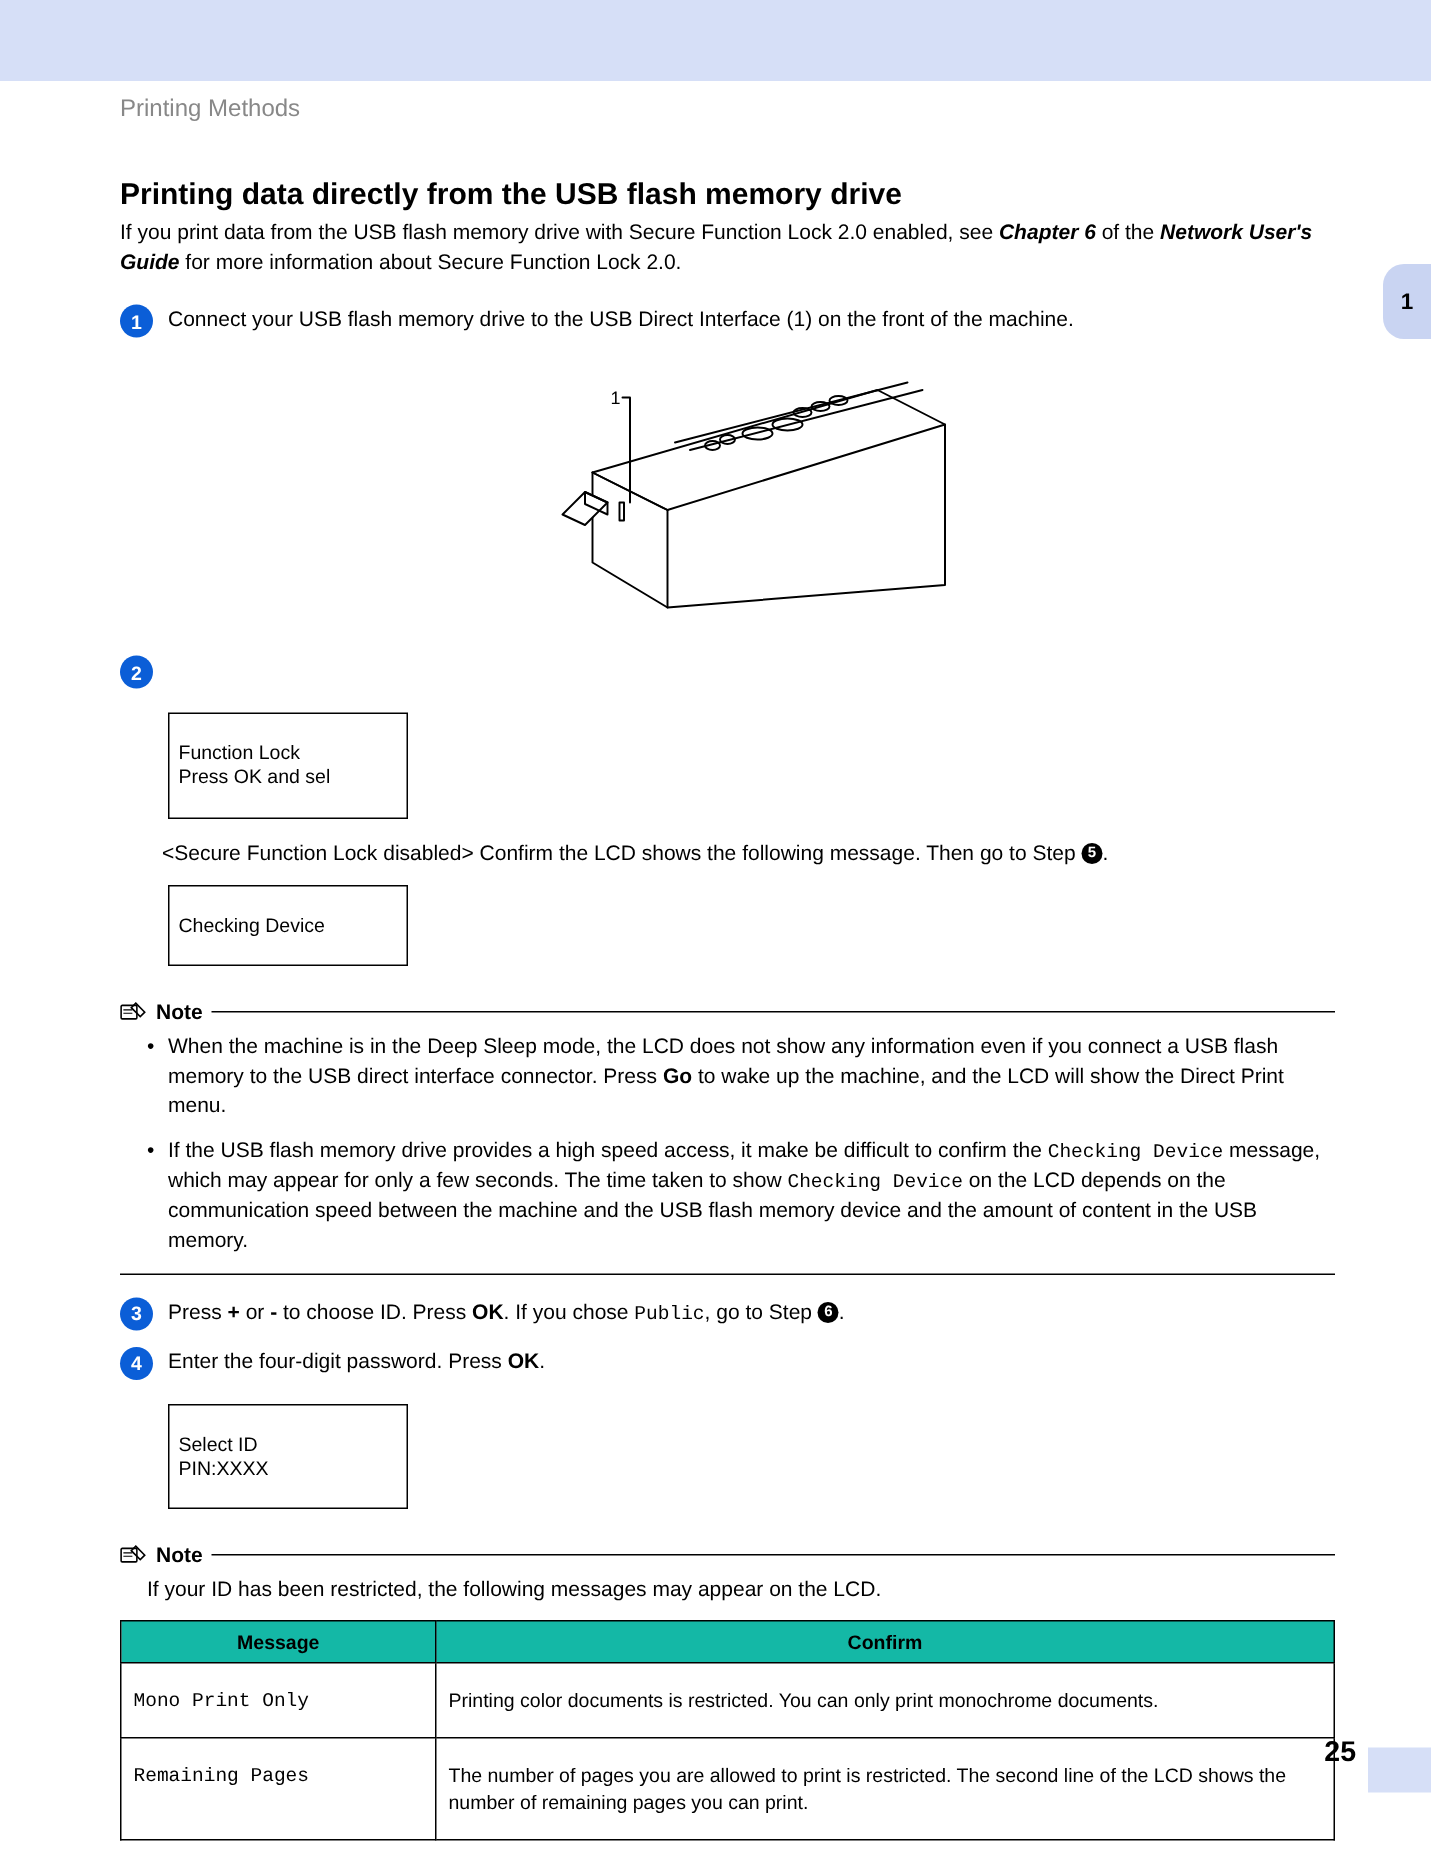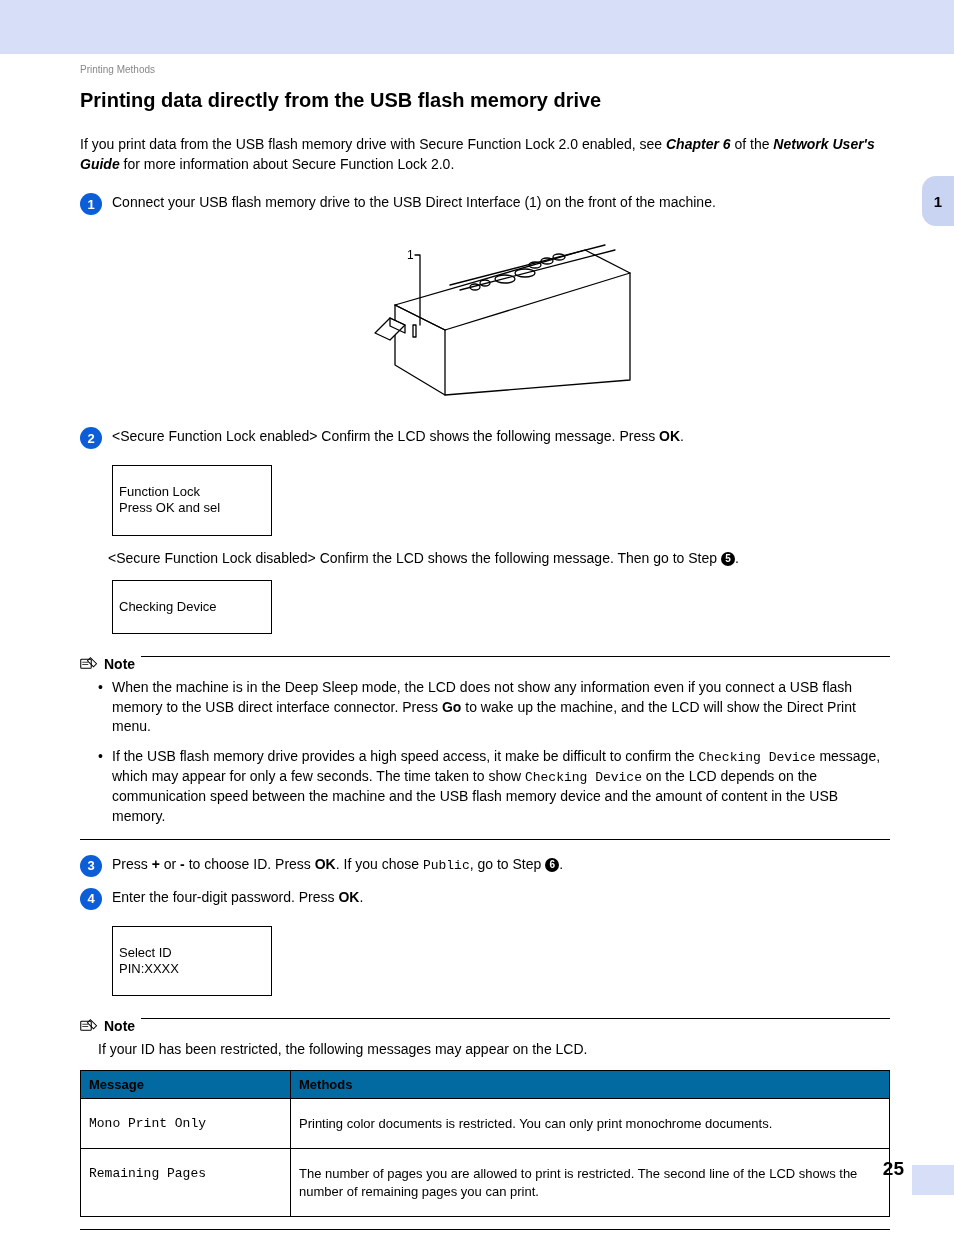--- a/index.html
+++ b/index.html
@@ -18,28 +18,28 @@
     height: 54px;
     background: #d6dff7;
   }
   .main {
     position: absolute;
     top: 64px;
     left: 80px;
     width: 810px;
   }
   .breadcrumb {
-    font-size: 10px;
+    font-size: 16px;
     color: #888;
-    margin-bottom: 14px;
+    margin-bottom: 37px;
   }
   h1.page-title {
     font-size: 20px;
     font-weight: bold;
-    margin-bottom: 23px;
+    margin-bottom: 3px;
   }
   h1.page-title::after {
     content: "1";
     font-size: 0;
   }
   .intro {
     line-height: 1.4;
     margin-bottom: 18px;
   }
   .italic { font-style: italic; font-weight: bold; }
@@ -90,20 +90,21 @@
     margin-left: 28px;
     line-height: 1.45;
     margin-bottom: 6px;
   }
   .note-block {
     margin-top: 10px;
     margin-bottom: 14px;
   }
   .note-header {
     display: flex;
+    align-items: center;
     gap: 6px;
     margin-bottom: 6px;
   }
   .note-hr {
     border: 0;
     border-top: 1px solid #000;
     flex: 1;
   }
   .note-icon {
     width: 18px;
@@ -153,22 +154,22 @@
     line-height: 1.4;
     margin-bottom: 10px;
   }
   table.msg-table {
     width: 100%;
     border-collapse: collapse;
     font-size: 13px;
     margin-top: 4px;
   }
   table.msg-table th {
-    text-align: left;
-    background: #0369a1;
+    text-align: center;
+    background: #14b8a6;
     border: 1px solid #000;
     padding: 6px 8px;
     font-weight: bold;
   }
   table.msg-table td {
     border: 1px solid #000;
     padding: 16px 8px;
     vertical-align: top;
     line-height: 1.35;
   }
@@ -256,23 +257,20 @@
 
         <path d="M85 100 L85 30 L80 30"></path>
       </g>
       <text x="72" y="34" font-size="12" font-family="Arial">1</text>
     </svg>
   </div>
 
   
   <div class="step">
     <div class="step-num">2</div>
-    <div class="step-body">
-      <span>&lt;Secure Function Lock enabled&gt; Confirm the LCD shows the following message. Press </span><b>OK</b><span>.</span>
-    </div>
   </div>
 
   <div class="lcd-box"><span>Function Lock</span>
 <span>Press OK and sel</span></div>
 
   <p class="sub-indent">
     <span>&lt;Secure Function Lock disabled&gt; Confirm the LCD shows the following message. Then go to Step </span><span class="ref-bullet">5</span><span>.</span>
   </p>
 
   <div class="lcd-box"><span>Checking Device</span></div>
@@ -331,21 +329,21 @@
       </svg>
       <span class="note-title">Note</span>
       <hr class="note-hr">
     </div>
     <p class="note-text">If your ID has been restricted, the following messages may appear on the LCD.</p>
 
     <table class="msg-table">
       <thead>
         <tr>
           <th>Message</th>
-          <th>Methods</th>
+          <th>Confirm</th>
         </tr>
       </thead>
       <tbody>
         <tr>
           <td>Mono Print Only</td>
           <td>Printing color documents is restricted. You can only print monochrome documents.</td>
         </tr>
         <tr>
           <td>Remaining Pages</td>
           <td>The number of pages you are allowed to print is restricted. The second line of the LCD shows the number of remaining pages you can print.</td>

